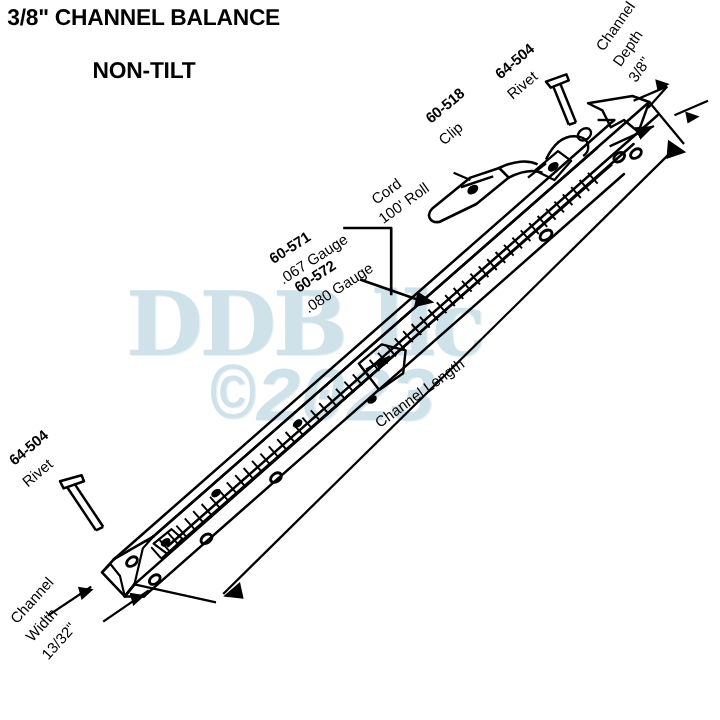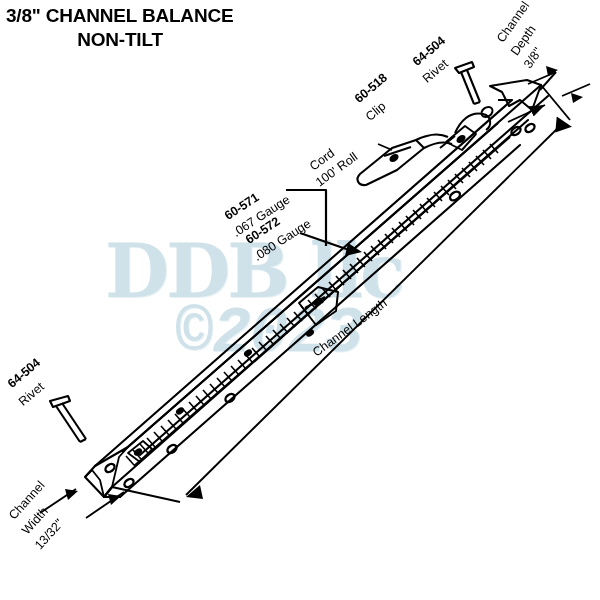--- a/index.html
+++ b/index.html
@@ -40,20 +40,21 @@
     padding-left: 6px;
   }
   .title-line2 {
     font-size: 19px;
     font-weight: bold;
     color: #000000;
     letter-spacing: -0.2px;
     line-height: 24px;
     text-align: center;
     padding-right: 60px;
+    margin-top: 20px;
   }
   .lbl {
     position: absolute;
     font-size: 12.5px;
     color: #000000;
     white-space: nowrap;
     line-height: 14px;
   }
   .lbl .pn {
     font-weight: bold;

